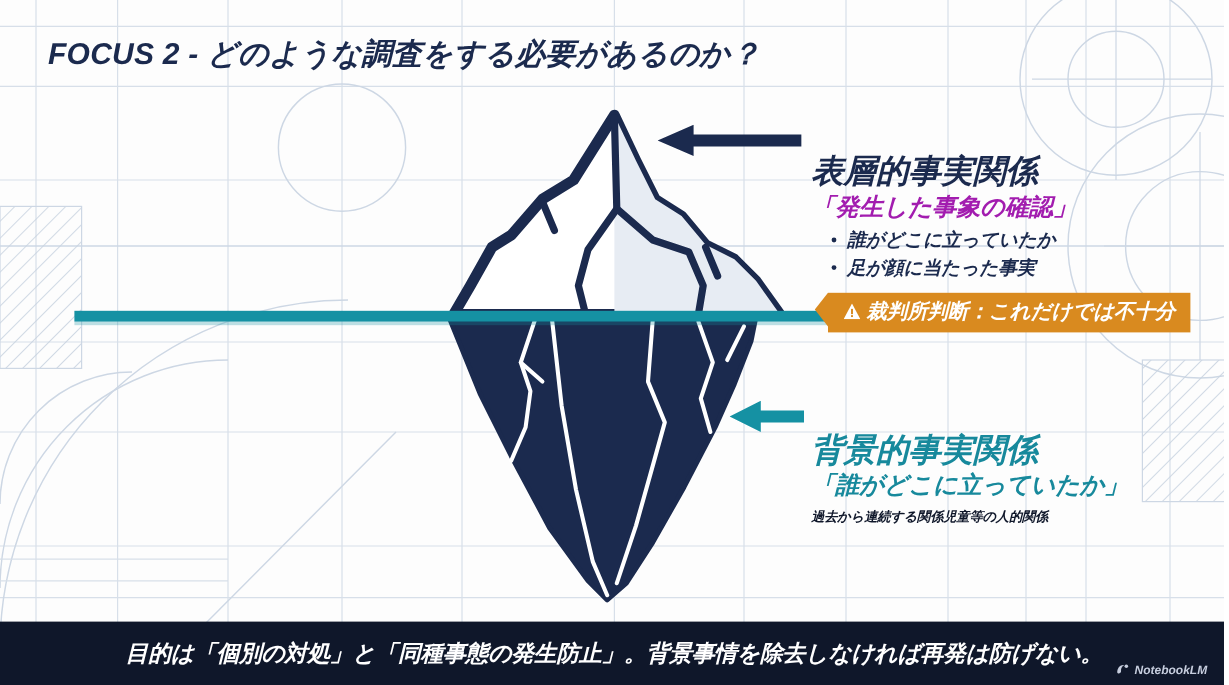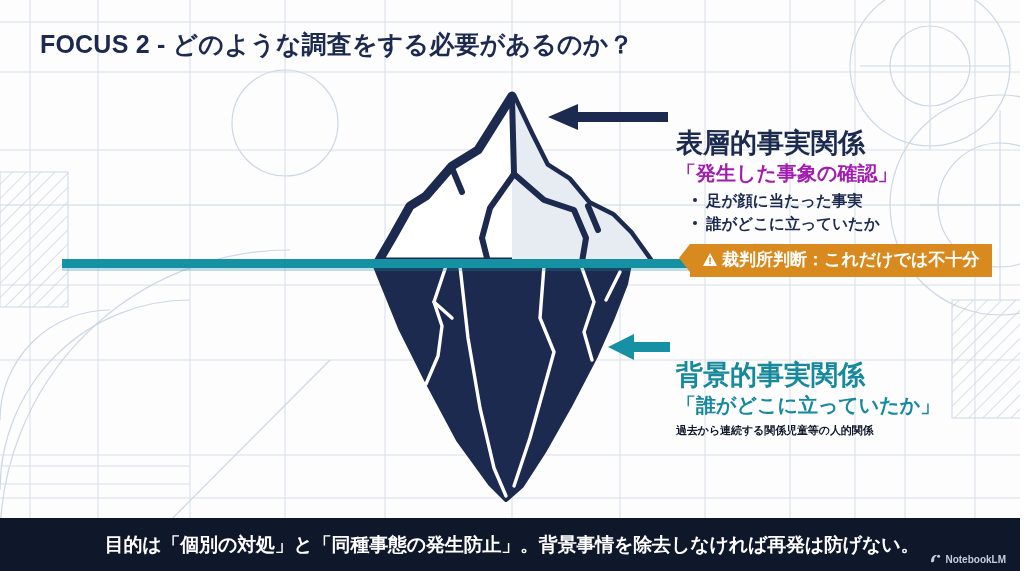--- a/index.html
+++ b/index.html
@@ -2,21 +2,21 @@
 <html><head>
 <meta charset="utf-8">
 <style>
   html,body{margin:0;padding:0;}
   body{
     width:1024px;height:571px;overflow:hidden;
     font-family:"Liberation Sans","DejaVu Sans",sans-serif;
     background:#ffffff;
     position:relative;
   }
-  .stage{position:absolute;inset:0;width:1020px;height:571px;overflow:hidden;background:#fdfdfd;}
+  .stage{position:absolute;inset:0;width:1020px;height:571px;overflow:hidden;background:#fdfdfd;font-style:italic;}
 
   
   .bg-blueprint{position:absolute;inset:0;z-index:0;}
   .bg-blueprint svg{display:block;width:1024px;height:571px;}
 
   
   .title{
     position:absolute;left:40px;top:28px;
     font-size:25px;font-weight:bold;color:#1b2a4e;
     letter-spacing:0.2px;white-space:nowrap;z-index:6;
@@ -237,22 +237,22 @@
   <div class="arrow bottom">
     <svg width="62" height="26" viewBox="0 0 62 26" xmlns="http://www.w3.org/2000/svg">
       <path d="M0 13 L26 0 L26 8 L62 8 L62 18 L26 18 L26 26 Z" fill="#1591a3"></path>
     </svg>
   </div>
 
   <div class="block top">
     <div class="hdg navy">表層的事実関係</div>
     <div class="sub navy">「発生した事象の確認」</div>
     <div class="bullets">
+      <div class="bullet">誰がどこに立っていたか</div>
       <div class="bullet">足が顔に当たった事実</div>
-      <div class="bullet">誰がどこに立っていたか</div>
     </div>
     <div class="badge-row">
       <span class="badge orange"><span class="warn-ico"><svg width="14" height="13" viewBox="0 0 14 13" xmlns="http://www.w3.org/2000/svg">
               <path d="M7 0 L14 13 L0 13 Z" fill="#ffffff"></path>
               <rect x="6.2" y="4.4" width="1.6" height="4.4" fill="#d98a1f"></rect>
               <rect x="6.2" y="9.6" width="1.6" height="1.6" fill="#d98a1f"></rect>
             </svg></span><span>裁判所判断：これだけでは不十分</span></span>
     </div>
   </div>
 

